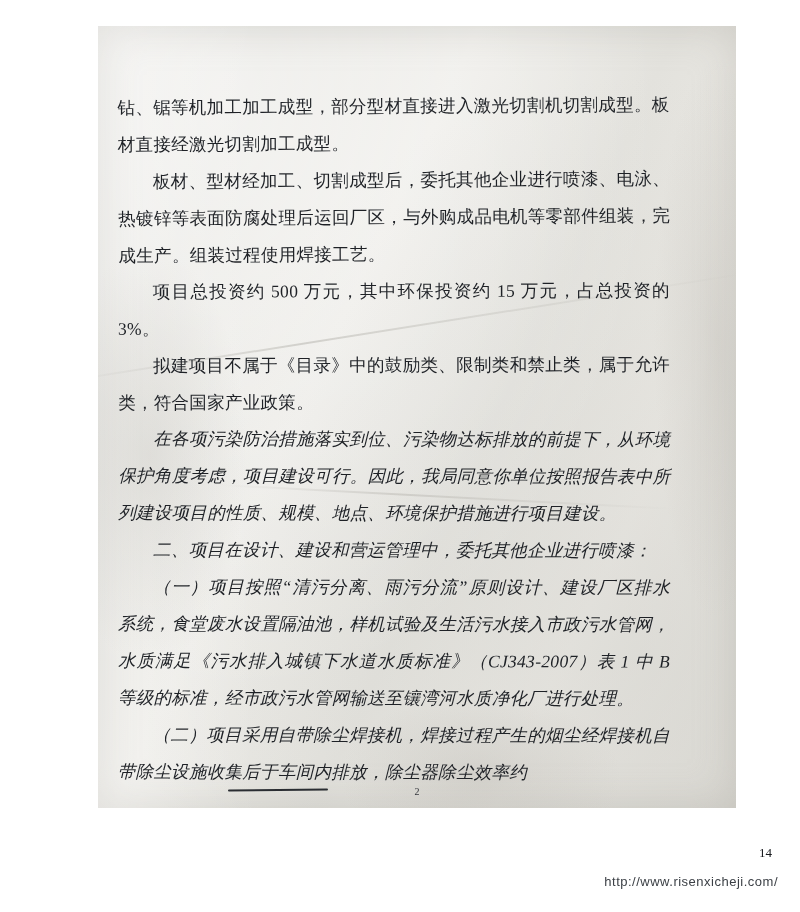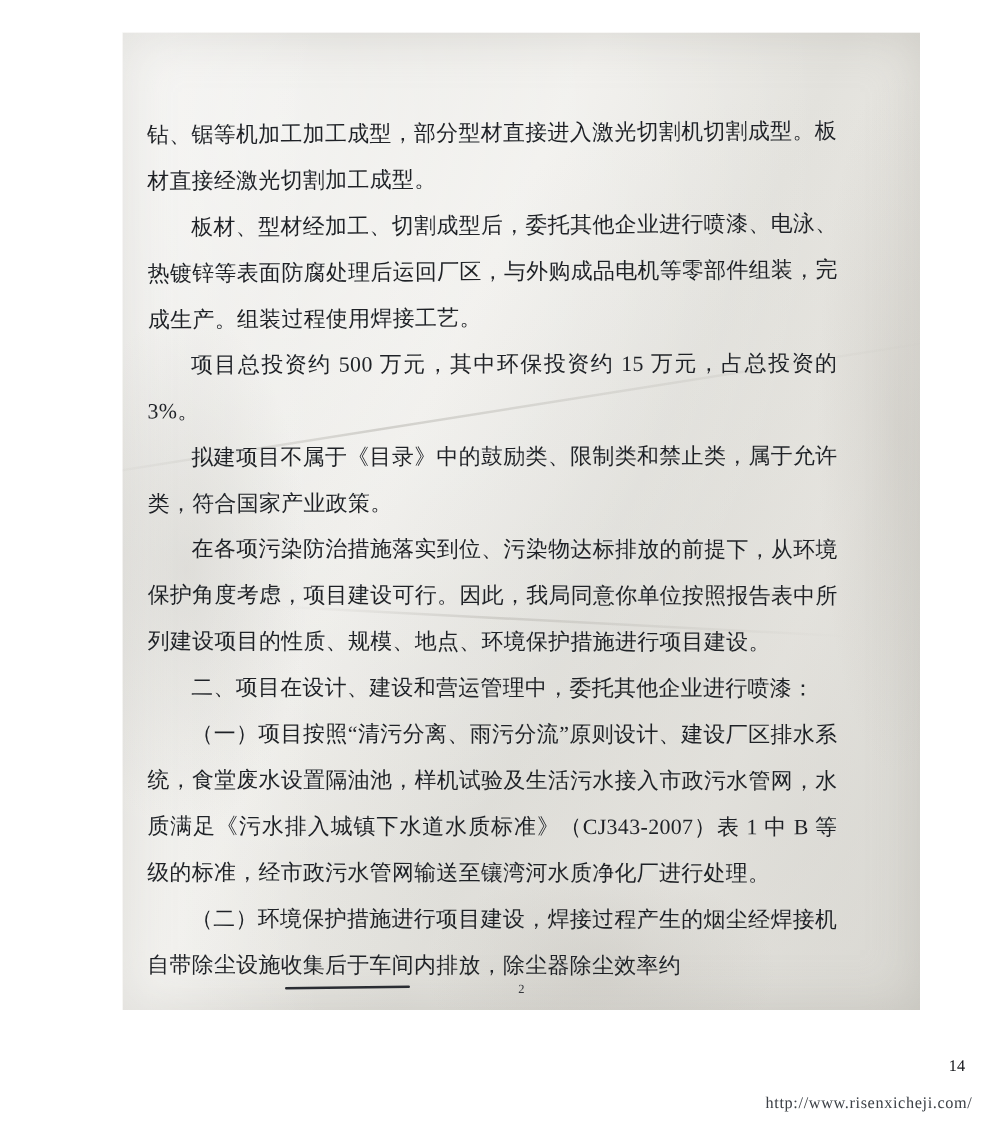--- a/index.html
+++ b/index.html
@@ -109,21 +109,21 @@
   }
   .body-text p.indent {
     text-indent: 2em;
   }
   .para-wrap {
     position: relative;
   }
   
   .skew-a { transform: rotate(-0.35deg); }
   .skew-b { transform: rotate(-0.15deg); }
-  .skew-c { transform: rotate(0.1deg); }
+  .skew-c { transform: rotate(0.1deg); font-style: italic; }
 
   
   .pen-underline {
     position: absolute;
     left: 130px;
     top: 763px;
     width: 100px;
     height: 2px;
     background: #2a2d32;
     transform: rotate(-0.6deg);
@@ -150,21 +150,21 @@
     font-size: 13px;
     color: #16181c;
     font-family: "Liberation Serif", serif;
   }
 
   
   .watermark {
     position: absolute;
     right: 22px;
     top: 874px;
-    font-family: Liberation Serif, serif;
+    font-family: Liberation Sans, sans-serif;
     font-size: 13px;
     color: #3c4046;
     letter-spacing: 0.5px;
   }
 </style>
 </head>
 <body>
 
 <div class="doc-header">
   <span class="doc-number">HPYS2018022</span>
@@ -181,21 +181,21 @@
       <p class="indent">板材、型材经加工、切割成型后，委托其他企业进行喷漆、电泳、热镀锌等表面防腐处理后运回厂区，与外购成品电机等零部件组装，完成生产。组装过程使用焊接工艺。</p>
     </div>
     <div class="para-wrap skew-b">
       <p class="indent">项目总投资约 500 万元，其中环保投资约 15 万元，占总投资的 3%。</p>
       <p class="indent">拟建项目不属于《目录》中的鼓励类、限制类和禁止类，属于允许类，符合国家产业政策。</p>
     </div>
     <div class="para-wrap skew-c">
       <p class="indent">在各项污染防治措施落实到位、污染物达标排放的前提下，从环境保护角度考虑，项目建设可行。因此，我局同意你单位按照报告表中所列建设项目的性质、规模、地点、环境保护措施进行项目建设。</p>
       <p class="indent">二、项目在设计、建设和营运管理中，委托其他企业进行喷漆：</p>
       <p class="indent">（一）项目按照“清污分离、雨污分流”原则设计、建设厂区排水系统，食堂废水设置隔油池，样机试验及生活污水接入市政污水管网，水质满足《污水排入城镇下水道水质标准》（CJ343-2007）表 1 中 B 等级的标准，经市政污水管网输送至镶湾河水质净化厂进行处理。</p>
-      <p class="indent">（二）环境保护措施进行项目建设，焊接过程产生的烟尘经焊接机自带除尘设施收集后于车间内排放，除尘器除尘效率约</p>
+      <p class="indent">（二）项目采用自带除尘焊接机，焊接过程产生的烟尘经焊接机自带除尘设施收集后于车间内排放，除尘器除尘效率约</p>
     </div>
   </div>
 
   <div class="pen-underline"></div>
 
   <div class="scan-page-num">2</div>
 </div>
 
 <div class="outer-page-num">14</div>
 <div class="watermark">http://www.risenxicheji.com/</div>

